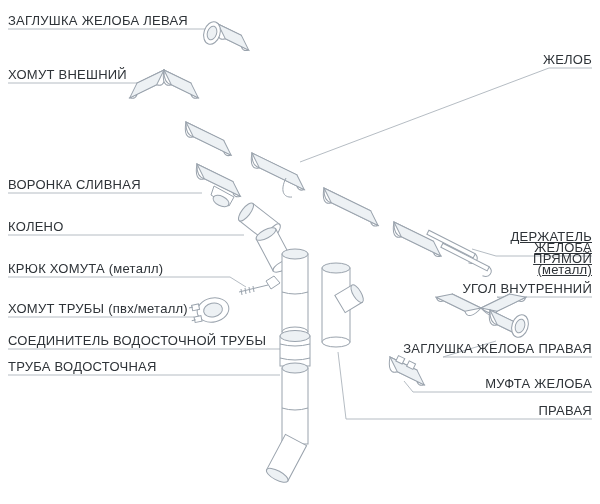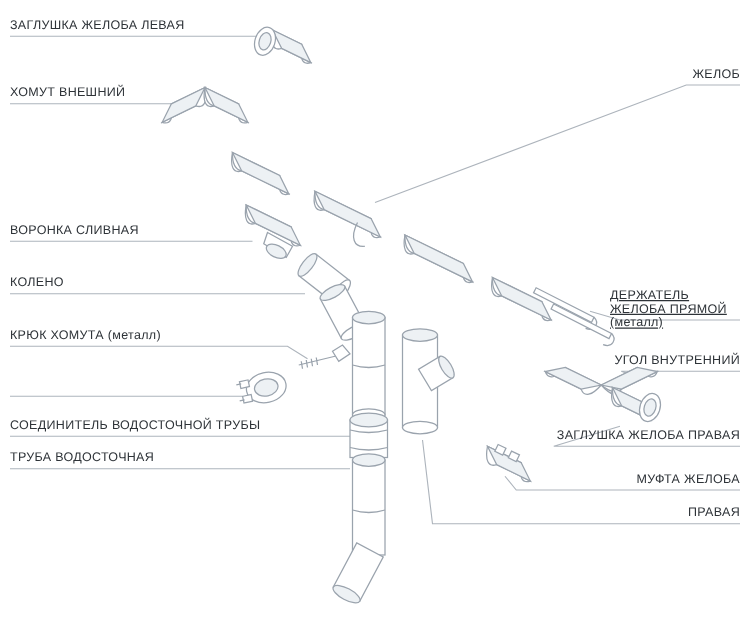--- a/index.html
+++ b/index.html
@@ -2,24 +2,24 @@
 <html><head>
 <meta charset="utf-8">
 <style>
   html,body{margin:0;padding:0;background:#fff;}
   .stage{
     position:relative;width:600px;height:504px;background:#ffffff;
     font-family:"Liberation Sans", sans-serif;overflow:hidden;
   }
   .stage svg{position:absolute;top:0;left:0;}
   .lbl{
-    position:absolute;font-size:10px;line-height:11px;color:#2e3338;
+    position:absolute;font-size:13px;line-height:11px;color:#2e3338;
     letter-spacing:.25px;white-space:nowrap;z-index:2;font-weight:400;
   }
-  .lbl.r{}
+  .lbl.r{text-align:right;}
   .lbl.wrap{white-space:normal;text-decoration:underline;}
   
   .d path,.d rect,.d ellipse{stroke:#9aa3ad;stroke-width:1;}
   .face{fill:#ffffff;}
   .openfill{fill:#edf1f4;}
   .ln{fill:none;}
   .leaders path{stroke:#adb4bc;stroke-width:.9;fill:none;}
   .rod{stroke:#9aa3ad;stroke-width:2.6;fill:none;}
 </style>
 </head>
@@ -210,20 +210,21 @@
         <rect class="face" x="19" y="-5" width="7" height="6"></rect>
       </g>
     </g>
   </svg>
 
   <div class="lbl" style="left:8px;top:15px">ЗАГЛУШКА ЖЕЛОБА ЛЕВАЯ</div>
   <div class="lbl" style="left:8px;top:69px">ХОМУТ ВНЕШНИЙ</div>
   <div class="lbl" style="left:8px;top:179px">ВОРОНКА СЛИВНАЯ</div>
   <div class="lbl" style="left:8px;top:221px">КОЛЕНО</div>
   <div class="lbl" style="left:8px;top:263px">КРЮК ХОМУТА (металл)</div>
+  <div class="lbl" style="left:8px;top:303px">ХОМУТ ТРУБЫ (пвх/металл)</div>
   <div class="lbl" style="left:8px;top:335px">СОЕДИНИТЕЛЬ ВОДОСТОЧНОЙ ТРУБЫ</div>
   <div class="lbl" style="left:8px;top:361px">ТРУБА ВОДОСТОЧНАЯ</div>
 
   <div class="lbl r" style="right:8px;top:54px">ЖЕЛОБ</div>
   <div class="lbl r wrap" style="right:8px;top:231px;width:104px">ДЕРЖАТЕЛЬ ЖЕЛОБА ПРЯМОЙ (металл)</div>
   <div class="lbl r" style="right:8px;top:283px">УГОЛ ВНУТРЕННИЙ</div>
   <div class="lbl r" style="right:8px;top:343px">ЗАГЛУШКА ЖЕЛОБА ПРАВАЯ</div>
   <div class="lbl r" style="right:8px;top:378px">МУФТА ЖЕЛОБА</div>
   <div class="lbl r" style="right:8px;top:405px">ПРАВАЯ</div>
 

